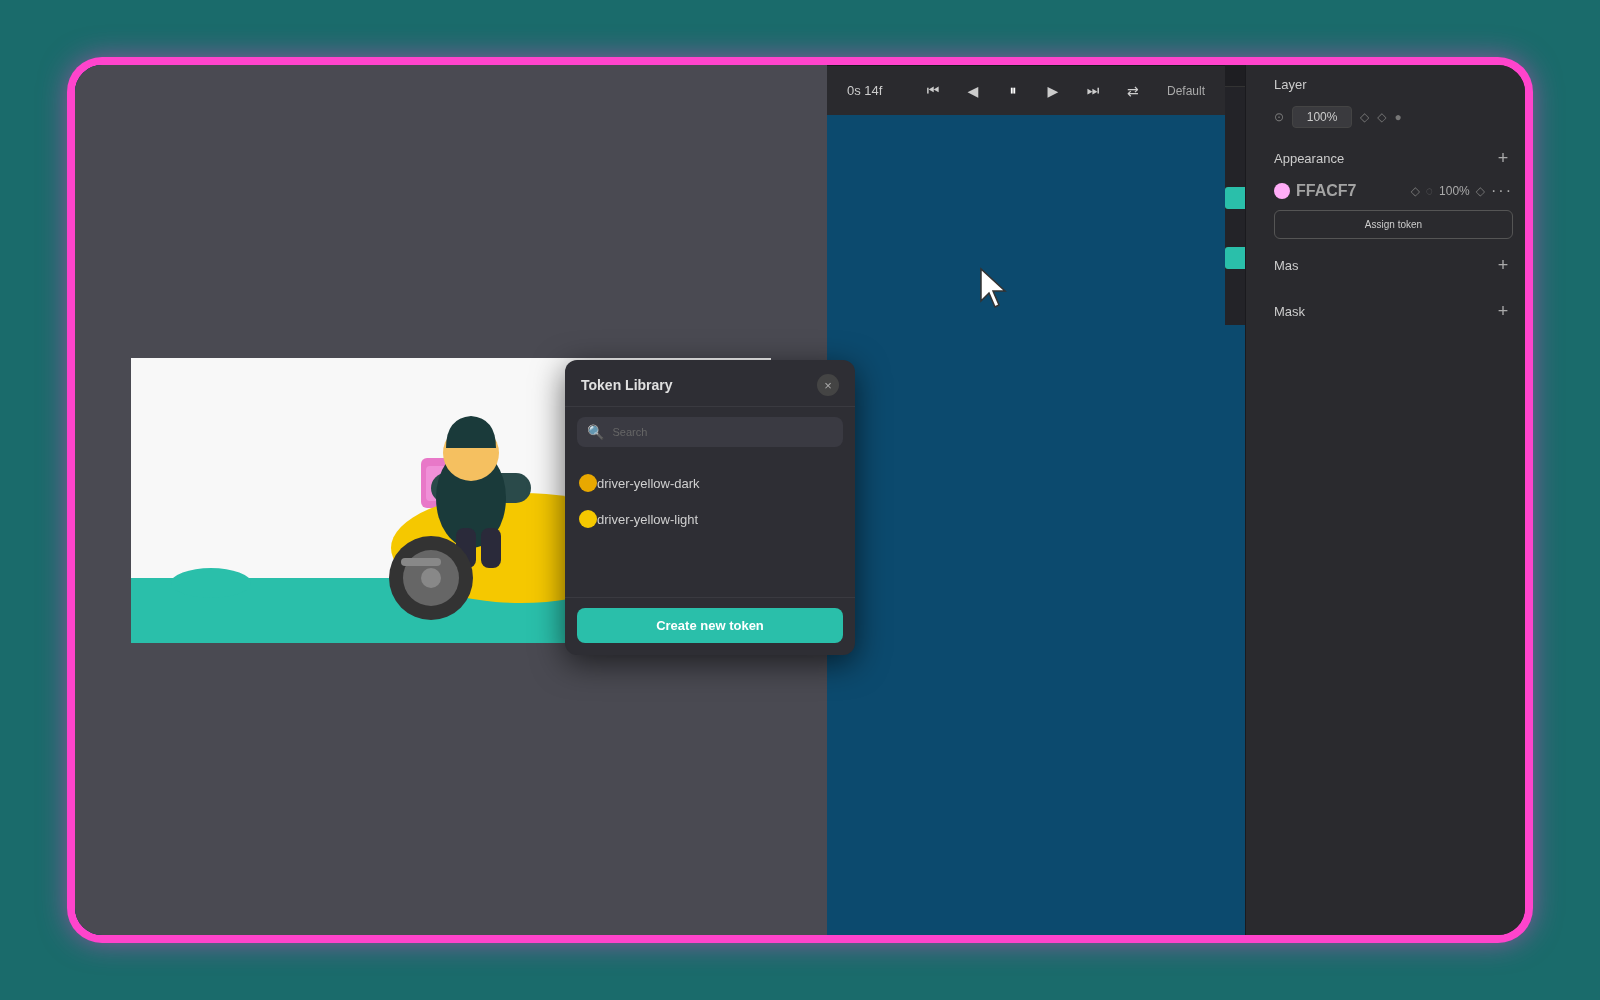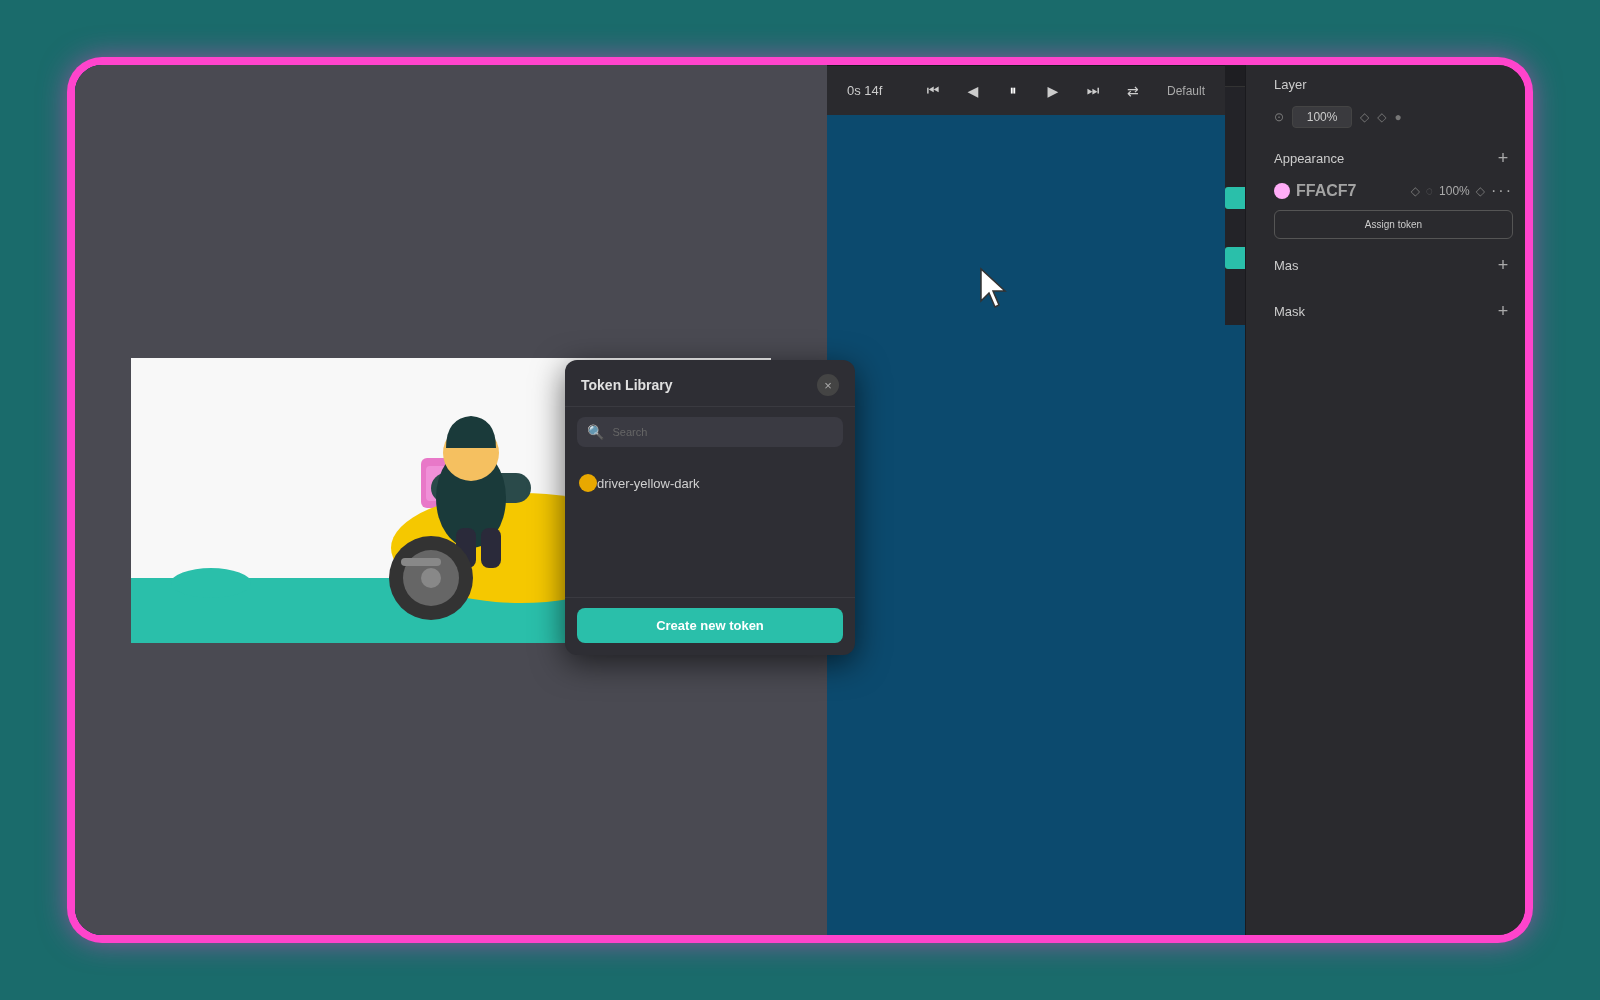--- a/index.html
+++ b/index.html
@@ -592,20 +592,24 @@
           <span class="search-icon-inner">🔍</span>
           <input type="text" class="search-input" placeholder="Search" style="">
         </div>
       </div>
 
       <div class="token-list">
         <div class="token-item">
           <div class="token-color-dot" style="background:#e8a800;"></div>
           <span class="token-name">driver-yellow-dark</span>
         </div>
+        <div class="token-item">
+          <div class="token-color-dot" style="background:#f5c800;"></div>
+          <span class="token-name">driver-yellow-light</span>
+        </div>
       </div>
 
       <div class="modal-footer">
         <button class="create-token-btn">Create new token</button>
       </div>
     </div>
 
     <div class="cursor-overlay">
       <svg width="40" height="46" viewBox="0 0 40 46" fill="none" xmlns="http://www.w3.org/2000/svg">
         <path d="M6 4L6 36L14 28L20 42L24 40L18 26L30 26L6 4Z" fill="white" stroke="#333" stroke-width="1.5"></path>

